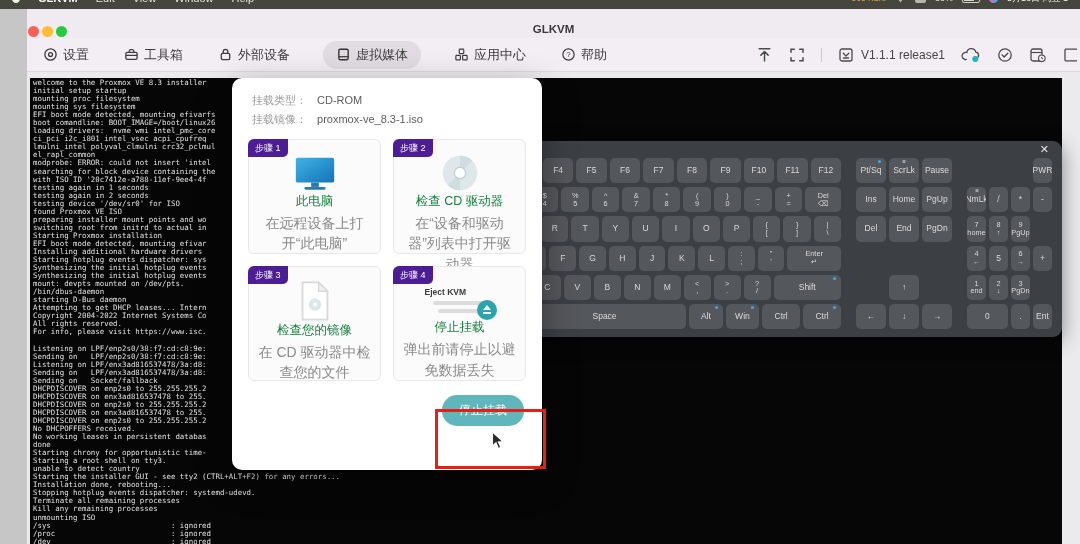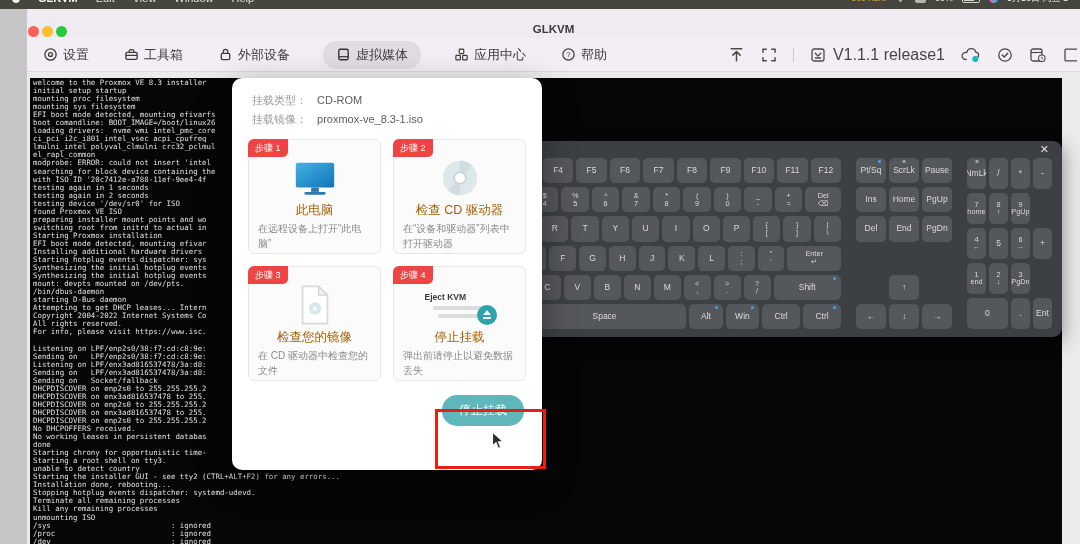--- a/index.html
+++ b/index.html
@@ -33,21 +33,21 @@
   #win-title{position:absolute;left:0;right:0;top:14px;text-align:center;font-size:11.5px;font-weight:bold;color:#3a3a3a;}
 
   
   #toolbar{height:33px;background:#f3eef3;border-bottom:1px solid #dcd8dc;display:flex;align-items:center;padding:0 10px 0 14px;}
   .tb-left{display:flex;align-items:center;gap:31px;}
   .tb-item{display:flex;align-items:center;gap:5px;font-size:13px;color:#3c3c3c;padding:5px 2px;white-space:nowrap;}
   .tb-item.selected{background:#e1dce2;border-radius:16px;padding:5px 13px;}
   .tb-item svg{display:block;}
   .tb-right{margin-left:auto;display:flex;align-items:center;gap:16px;margin-right:-7px;}
   .tb-right .sep{width:1px;height:14px;background:#c9c5c9;}
-  .tb-version{font-size:16px;color:#454545;display:flex;align-items:center;gap:7px;white-space:nowrap;}
+  .tb-version{font-size:12px;color:#454545;display:flex;align-items:center;gap:7px;white-space:nowrap;}
   .tb-ic{display:flex;align-items:center;}
 
   
   #screen{position:absolute;left:3px;top:69px;width:1032px;height:466px;background:#060606;overflow:hidden;}
   #term{position:absolute;left:3px;top:1px;margin:0;color:#e2e2e2;
         font-family:"DejaVu Sans Mono","Liberation Mono",monospace;
         font-size:7.4px;line-height:8.05px;white-space:pre;}
 
   
   #kbd{position:absolute;left:399px;top:141px;width:663px;height:196px;background:#3c4045;border-radius:9px;
@@ -69,25 +69,25 @@
   
   #dialog{position:absolute;left:232px;top:78px;width:310px;height:392px;background:#fff;border-radius:10px;
           z-index:10;box-shadow:0 10px 35px rgba(0,0,0,.35);}
   .dlg-title{margin:18px 20px 0;font-size:15px;font-weight:bold;color:#2f2f2f;}
   .dlg-fields{margin:13px 20px 0;font-size:11px;line-height:19px;}
   .dlg-label{color:#9a9a9a;display:inline-block;width:62px;}
   .dlg-value{color:#5c5c5c;}
   .dlg-grid{margin:10px 16px 0;display:grid;grid-template-columns:1fr 1fr;gap:12px;}
   .card{position:relative;background:#fbfbfb;border:1px solid #e8e8e8;border-radius:6px;height:113px;
         display:flex;flex-direction:column;align-items:center;}
-  .badge{position:absolute;top:-1px;left:-1px;background:#ef4444;color:#fff;font-size:9px;
+  .badge{position:absolute;top:-1px;left:-1px;background:#4c1d95;color:#fff;font-size:9px;
          padding:2.5px 7px;border-radius:6px 0 5px 0;}
   .card-icon{height:49px;margin-top:13px;display:flex;align-items:center;justify-content:center;}
-  .card-title{font-size:12.5px;color:#a16207;}
-  .card-desc{font-size:10px;color:#8a8a8a;margin:3px 9px 0;text-align:left;line-height:1.45;}
+  .card-title{font-size:12.5px;color:#15803d;}
+  .card-desc{font-size:14px;color:#8a8a8a;margin:3px 9px 0;text-align:center;line-height:1.45;}
   .eject-g{width:70px;position:relative;text-align:left;}
   .eject-t{font-size:8.5px;font-weight:bold;color:#3d3d3d;}
   .eject-g .bar{width:54px;height:4px;background:#dcdcdc;border-radius:2px;margin:4px auto 0;}
   .eject-btn{position:absolute;right:-2px;top:13px;width:20px;height:20px;border-radius:50%;background:#2ba4aa;
              display:flex;flex-direction:column;align-items:center;justify-content:center;}
   .eject-tri{width:0;height:0;border-left:4px solid transparent;border-right:4px solid transparent;border-bottom:5px solid #fff;}
   .eject-bar{width:8px;height:2px;background:#fff;margin-top:1.5px;}
   .dlg-footer{display:flex;justify-content:flex-end;margin:14px 18px 0;}
   .stop-btn{background:#5fb7bc;color:#fff;font-size:12px;border:none;border-radius:15px;padding:7px 17px;
             font-family:inherit;}
@@ -485,20 +485,26 @@
           <div class="key sp"></div>
         </div>
         <div class="kb-row">
           <div class="key">←</div>
           <div class="key">↓</div>
           <div class="key">→</div>
         </div>
       </div>
     <div class="kb-sec kb-num" id="kb-num">
         <div class="kb-row">
+          <div class="key sp"></div>
+          <div class="key sp"></div>
+          <div class="key sp"></div>
+          <div class="key">PWR</div>
+        </div>
+        <div class="kb-row">
           <div class="key">NmLk<i class="dot q"></i></div>
           <div class="key">/</div>
           <div class="key">*</div>
           <div class="key">-</div>
         </div>
         <div class="kb-row">
           <div class="key">
             <span class="k-t">7</span>
             <span class="k-s">home</span>
           </div>

